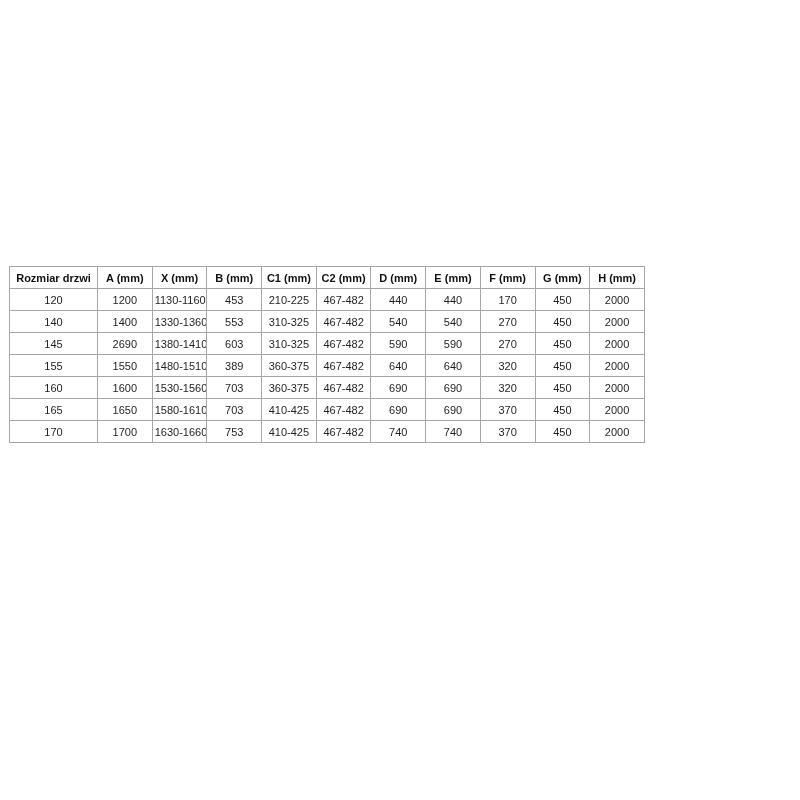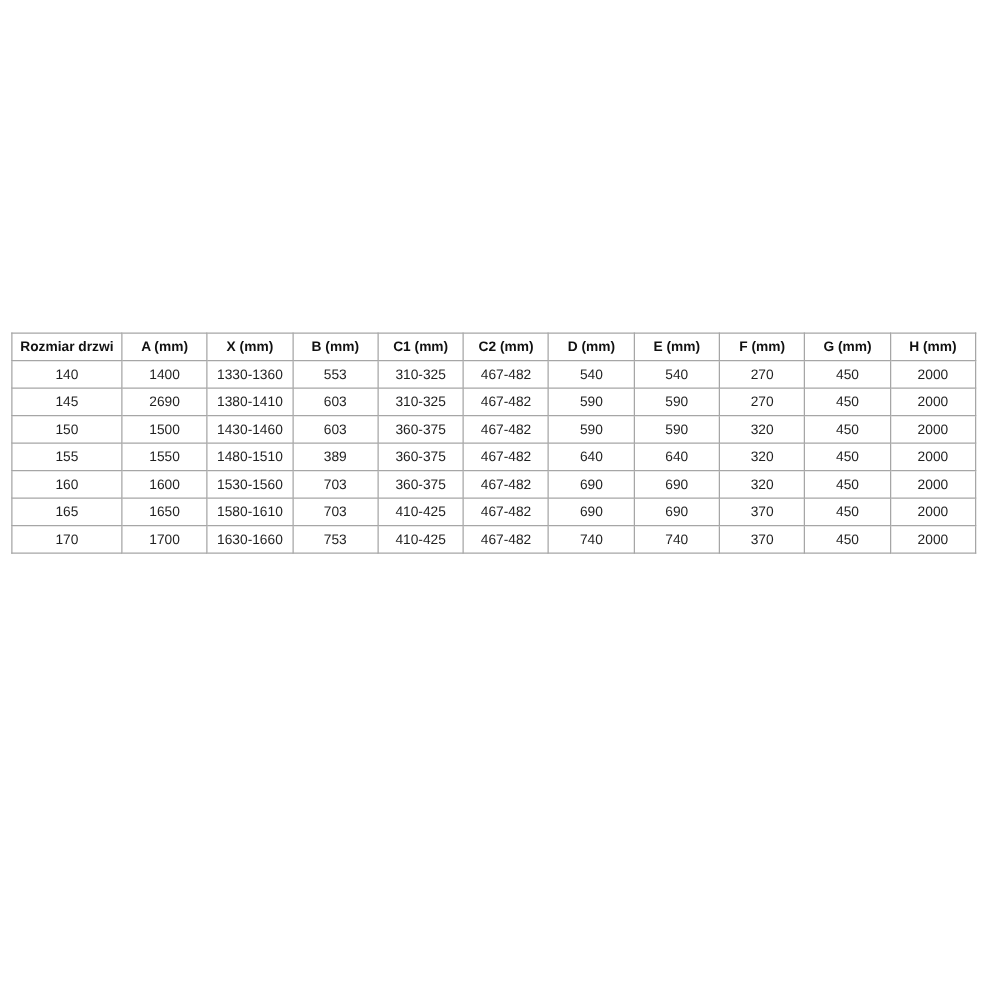--- a/index.html
+++ b/index.html
@@ -14,21 +14,21 @@
     position: relative;
     width: 800px;
     height: 800px;
     background: #ffffff;
     overflow: hidden;
   }
   .table-wrap {
     position: absolute;
     left: 9px;
     top: 266px;
-    width: 772px;
+    width: 636px;
   }
   table.spec {
     border-collapse: collapse;
     table-layout: fixed;
     width: 100%;
     background: #ffffff;
   }
   table.spec th,
   table.spec td {
     border: 1px solid #a6a6a6;
@@ -76,20 +76,33 @@
             <th>C2 (mm)</th>
             <th>D (mm)</th>
             <th>E (mm)</th>
             <th>F (mm)</th>
             <th>G (mm)</th>
             <th>H (mm)</th>
           </tr>
       </thead>
       <tbody>
           <tr>
+            <td>120</td>
+            <td>1200</td>
+            <td>1130-1160</td>
+            <td>453</td>
+            <td>210-225</td>
+            <td>467-482</td>
+            <td>440</td>
+            <td>440</td>
+            <td>170</td>
+            <td>450</td>
+            <td>2000</td>
+          </tr>
+          <tr>
             <td>140</td>
             <td>1400</td>
             <td>1330-1360</td>
             <td>553</td>
             <td>310-325</td>
             <td>467-482</td>
             <td>540</td>
             <td>540</td>
             <td>270</td>
             <td>450</td>
@@ -98,33 +111,20 @@
           <tr>
             <td>145</td>
             <td>2690</td>
             <td>1380-1410</td>
             <td>603</td>
             <td>310-325</td>
             <td>467-482</td>
             <td>590</td>
             <td>590</td>
             <td>270</td>
-            <td>450</td>
-            <td>2000</td>
-          </tr>
-          <tr>
-            <td>150</td>
-            <td>1500</td>
-            <td>1430-1460</td>
-            <td>603</td>
-            <td>360-375</td>
-            <td>467-482</td>
-            <td>590</td>
-            <td>590</td>
-            <td>320</td>
             <td>450</td>
             <td>2000</td>
           </tr>
           <tr>
             <td>155</td>
             <td>1550</td>
             <td>1480-1510</td>
             <td>389</td>
             <td>360-375</td>
             <td>467-482</td>

